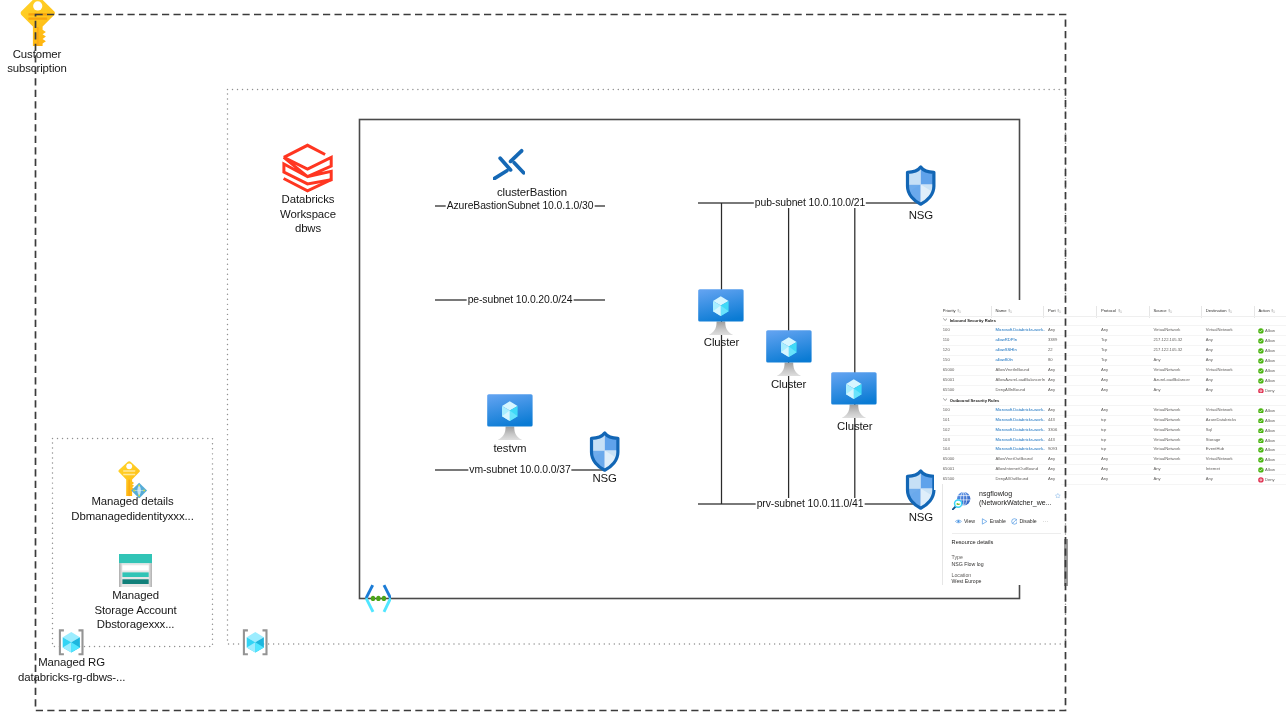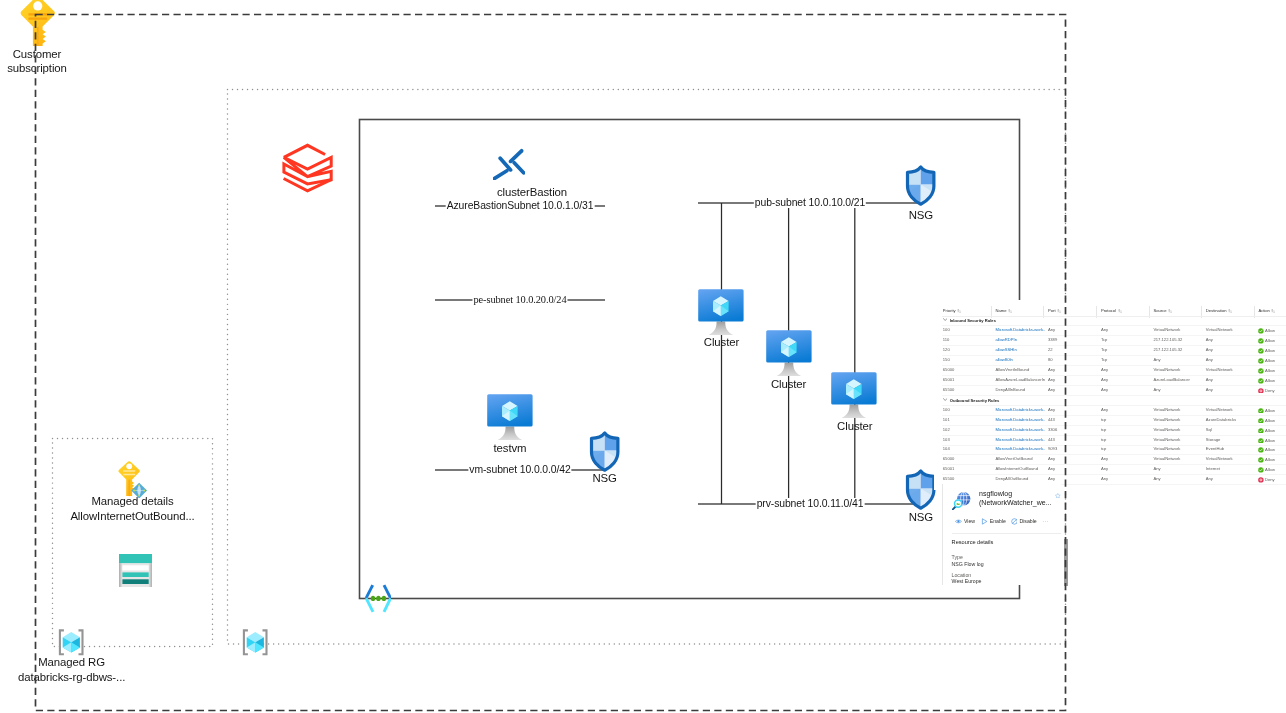--- a/index.html
+++ b/index.html
@@ -49,34 +49,39 @@
       <div>Customer</div>
       <div>subscription</div>
     </div>
 <div class="ico" style="left:282px;top:143px;"><svg width="52" height="50" viewBox="0 0 52 50">
   <g fill="none" stroke="#FF3621" stroke-width="3.0" stroke-linecap="butt" stroke-linejoin="miter">
     <path d="M 1.8 14.3 L 25.5 2.3 L 43.1 11.5"></path>
     <path d="M 1.8 14.3 L 25.5 26.0 L 49.2 14.3 L 49.2 23.0 L 25.5 33.7 L 1.9 20.9 L 1.9 29.0 L 25.5 40.9 L 49.2 36.8 L 49.2 28.3 L 25.5 33.7 Z"></path>
     <path d="M 1.6 35.5 L 25.5 47.8 L 49.2 36.6"></path>
   </g>
 </svg></div>
+<div class="lbl" style="left:228px;top:192px;width:160px;">
+      <div>Databricks</div>
+      <div>Workspace</div>
+      <div>dbws</div>
+    </div>
 <div class="ico" style="left:493px;top:148px;"><svg width="32" height="32" viewBox="0 0 32 32">
   <g stroke="#1568B5" stroke-width="3.7" stroke-linecap="round">
     <line x1="7.2" y1="10.2" x2="17.6" y2="21.9"></line>
     <line x1="28.6" y1="2.8" x2="17.6" y2="13.4"></line>
     <line x1="1.3" y1="30.6" x2="13.9" y2="22.7"></line>
     <line x1="21.2" y1="14.8" x2="30.6" y2="24.8"></line>
   </g>
 </svg></div>
 <div class="lbl" style="left:452px;top:185px;width:160px;">
       <div>clusterBastion</div>
     </div>
-<div class="sublbl" style="left:520px;top:199.5px;"><span>AzureBastionSubnet 10.0.1.0/31</span></div>
-<div class="sublbl" style="left:520px;top:293.5px;font-family:Liberation Serif, serif;"><span>pe-subnet 10.0.20.0/24</span></div>
-<div class="sublbl" style="left:520px;top:463.5px;"><span>vm-subnet 10.0.0.0/42</span></div>
+<div class="sublbl" style="left:520px;top:199.5px;"><span>AzureBastionSubnet 10.0.1.0/30</span></div>
+<div class="sublbl" style="left:520px;top:293.5px;"><span>pe-subnet 10.0.20.0/24</span></div>
+<div class="sublbl" style="left:520px;top:463.5px;"><span>vm-subnet 10.0.0.0/37</span></div>
 <div class="sublbl" style="left:810px;top:196.5px;"><span>pub-subnet 10.0.10.0/21</span></div>
 <div class="sublbl" style="left:810px;top:497.5px;"><span>prv-subnet 10.0.11.0/41</span></div>
 <div class="ico" style="left:486.8px;top:394.0px;"><svg width="46" height="46" viewBox="0 0 46 46">
   <defs>
     <linearGradient id="vmscr46" x1="0.25" y1="0" x2="0.55" y2="1">
       <stop offset="0" stop-color="#60A2F0"></stop>
             <stop offset="1" stop-color="#0A7BD4"></stop>
           </linearGradient>
     <linearGradient id="vmstand46" x1="0" y1="0" x2="0" y2="1">
       <stop offset="0" stop-color="#9D9D9D"></stop>
@@ -272,37 +277,42 @@
     <g fill="#C6DD45">
       <circle cx="0" cy="-5.0" r="0.95"></circle>
             <circle cx="0" cy="5.0" r="0.95"></circle>
       <circle cx="-5.0" cy="0" r="0.95"></circle>
             <circle cx="5.0" cy="0" r="0.95"></circle>
     </g>
   </g>
 </svg></div>
 <div class="lbl" style="left:32.5px;top:494px;width:200px;">
       <div>Managed details</div>
-      <div>AllowInternetOutBound...</div>
+      <div>Dbmanagedidentityxxx...</div>
     </div>
 <div class="ico" style="left:118.9px;top:553.6px;"><svg width="33.5" height="33.4" viewBox="0 0 33.5 33.4">
   <defs>
           <linearGradient id="stg" x1="0" y1="0" x2="1" y2="0">
     <stop offset="0" stop-color="#ABABAB"></stop>
             <stop offset="0.1" stop-color="#E6E6E6"></stop>
     <stop offset="0.88" stop-color="#E6E6E6"></stop>
             <stop offset="1" stop-color="#A8A8A8"></stop>
           </linearGradient>
         </defs>
   <rect x="0" y="9.1" width="33.5" height="24.3" fill="url(#stg)"></rect>
   <rect x="0" y="0" width="33.5" height="9.1" fill="#31C4B6"></rect>
   <rect x="3.4" y="11.3" width="26.3" height="5.2" fill="#fff"></rect>
   <rect x="3.4" y="18.4" width="26.3" height="4.6" fill="#31C4B6"></rect>
   <rect x="3.4" y="25.3" width="26.3" height="4.7" fill="#11807A"></rect>
 </svg></div>
+<div class="lbl" style="left:45.599999999999994px;top:588px;width:180px;">
+      <div>Managed</div>
+      <div>Storage Account</div>
+      <div>Dbstoragexxx...</div>
+    </div>
 <div class="ico" style="left:58.4px;top:628.9px;"><svg width="26.4" height="26.7" viewBox="0 0 26.4 26.7">
   <g stroke="#949494" stroke-width="2.1" fill="none" stroke-linejoin="miter">
     <path d="M5.9 1.4 L1.9 1.4 L1.9 25.3 L5.9 25.3"></path>
     <path d="M20.5 1.4 L24.5 1.4 L24.5 25.3 L20.5 25.3"></path>
   </g>
   <g>
     <path d="M13.3 3.1 L21.9 8.2 L13.3 13.3 L4.7 8.2 Z" fill="#9CEDFF"></path>
     <path d="M4.7 8.2 L13.3 13.3 L13.3 23.6 L4.7 18.5 Z" fill="#32D4F5"></path>
     <path d="M21.9 8.2 L13.3 13.3 L13.3 23.6 L21.9 18.5 Z" fill="#1DB6DE"></path>
     <path d="M4.7 18.5 L13.3 13.3 L13.3 23.6 Z" fill="#9CEDFF"></path>

